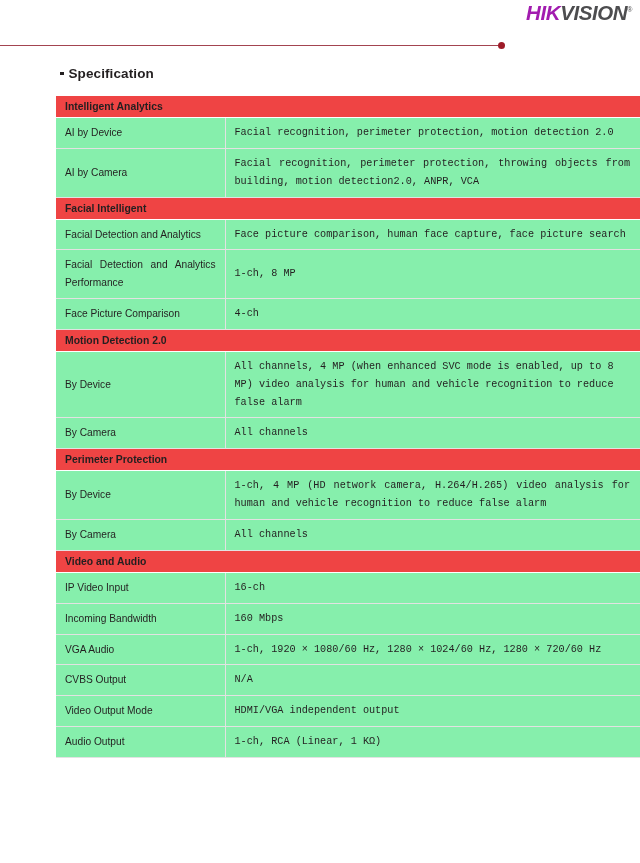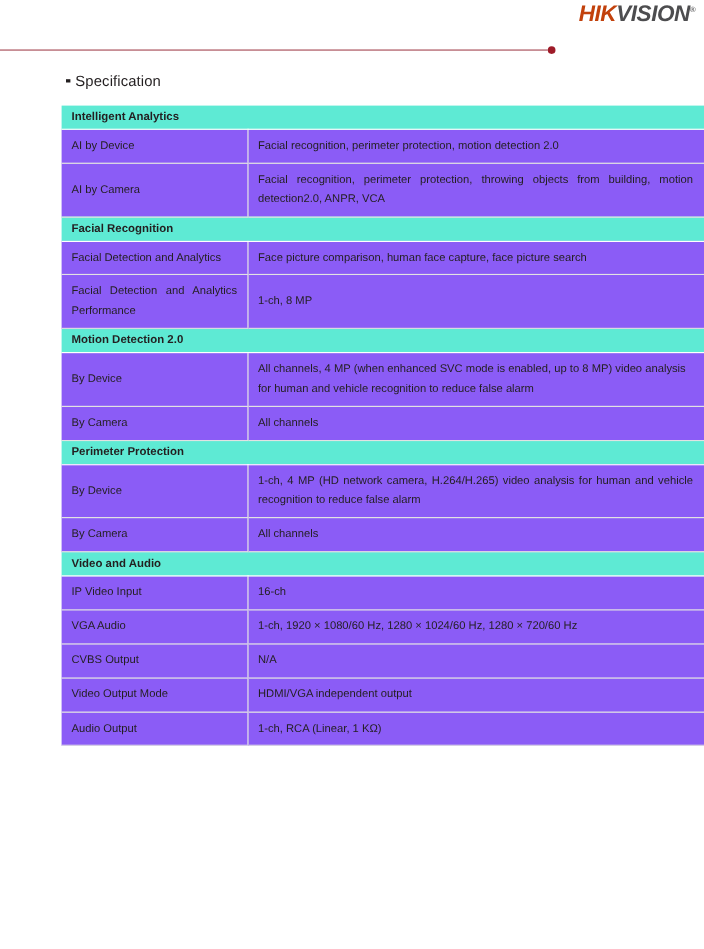--- a/index.html
+++ b/index.html
@@ -26,21 +26,21 @@
     right: 8px;
     top: 3px;
     font-family: "Liberation Sans", sans-serif;
     font-style: italic;
     font-weight: bold;
     font-size: 20.5px;
     letter-spacing: -0.4px;
     white-space: nowrap;
     line-height: 1;
   }
-  .brand-hik { color: #c2410c; }
+  .brand-hik { color: #a21caf; }
   .brand-vision { color: #4d4d4f; }
   .brand-tm {
     color: #4d4d4f;
     font-size: 7px;
     vertical-align: super;
     font-style: normal;
     font-weight: normal;
   }
 
   .rule-wrap {
@@ -67,21 +67,21 @@
     border-radius: 50%;
     background: #9e1b28;
   }
 
   
   .section-title {
     position: absolute;
     left: 60px;
     top: 66px;
     font-size: 13.5px;
-    font-weight: normal;
+    font-weight: bold;
     color: #231f20;
     letter-spacing: 0.1px;
   }
   .title-bullet {
     display: inline-block;
     width: 3.5px;
     height: 3.5px;
     background: #231f20;
     vertical-align: middle;
     margin-right: 5px;
@@ -95,43 +95,44 @@
     top: 96px;
     width: 584px;
     border-collapse: collapse;
     table-layout: fixed;
     font-size: 10.2px;
   }
   .spec-table col.c-label { width: 169px; }
   .spec-table col.c-value { width: 415px; }
 
   .spec-table tr.group-row td {
-    background: #5eead4;
+    background: #ef4444;
     font-weight: bold;
     font-size: 10.4px;
     color: #231f20;
     padding: 5px 9px 5px 9px;
     border: none;
     border-bottom: 1px solid #ffffff;
   }
 
   .spec-table tr.data-row td {
     border-bottom: 1px solid #e2e2e2;
     vertical-align: middle;
     color: #231f20;
-    background: #8b5cf6;
+    background: #86efac;
   }
   .spec-table tr.data-row td.label-cell {
     padding: 6px 9px 6px 9px;
     line-height: 1.75;
   }
   .spec-table tr.data-row td.value-cell {
     padding: 6px 10px 6px 9px;
     line-height: 1.75;
     border-left: 1px solid #e2e2e2;
+    font-family: Liberation Mono, monospace;
   }
   td.justify { text-align: justify; text-justify: inter-word; margin-top: 39px; }
 
   
   .spec-table tr.data-row:last-child td { border-bottom: 1px solid #e2e2e2; }
 </style>
 </head>
 <body>
 
 <div class="page-header">
@@ -156,30 +157,34 @@
       </tr>
       <tr class="data-row">
         <td class="label-cell">AI by Device</td>
         <td class="value-cell">Facial recognition, perimeter protection, motion detection 2.0</td>
       </tr>
       <tr class="data-row">
         <td class="label-cell">AI by Camera</td>
         <td class="value-cell justify">Facial recognition, perimeter protection, throwing objects from building, motion detection2.0, ANPR, VCA</td>
       </tr>
       <tr class="group-row">
-        <td colspan="2">Facial Recognition</td>
+        <td colspan="2">Facial Intelligent</td>
       </tr>
       <tr class="data-row">
         <td class="label-cell">Facial Detection and Analytics</td>
         <td class="value-cell">Face picture comparison, human face capture, face picture search</td>
       </tr>
       <tr class="data-row">
         <td class="label-cell justify">Facial Detection and Analytics Performance</td>
         <td class="value-cell">1-ch, 8 MP</td>
       </tr>
+      <tr class="data-row">
+        <td class="label-cell">Face Picture Comparison</td>
+        <td class="value-cell">4-ch</td>
+      </tr>
       <tr class="group-row">
         <td colspan="2">Motion Detection 2.0</td>
       </tr>
       <tr class="data-row">
         <td class="label-cell">By Device</td>
         <td class="value-cell">All channels, 4 MP (when enhanced SVC mode is enabled, up to 8 MP) video analysis for human and vehicle recognition to reduce false alarm</td>
       </tr>
       <tr class="data-row">
         <td class="label-cell">By Camera</td>
         <td class="value-cell">All channels</td>
@@ -196,20 +201,24 @@
         <td class="value-cell">All channels</td>
       </tr>
       <tr class="group-row">
         <td colspan="2">Video and Audio</td>
       </tr>
       <tr class="data-row">
         <td class="label-cell">IP Video Input</td>
         <td class="value-cell">16-ch</td>
       </tr>
       <tr class="data-row">
+        <td class="label-cell">Incoming Bandwidth</td>
+        <td class="value-cell">160 Mbps</td>
+      </tr>
+      <tr class="data-row">
         <td class="label-cell">VGA Audio</td>
         <td class="value-cell">1-ch, 1920 × 1080/60 Hz, 1280 × 1024/60 Hz, 1280 × 720/60 Hz</td>
       </tr>
       <tr class="data-row">
         <td class="label-cell">CVBS Output</td>
         <td class="value-cell">N/A</td>
       </tr>
       <tr class="data-row">
         <td class="label-cell">Video Output Mode</td>
         <td class="value-cell">HDMI/VGA independent output</td>

